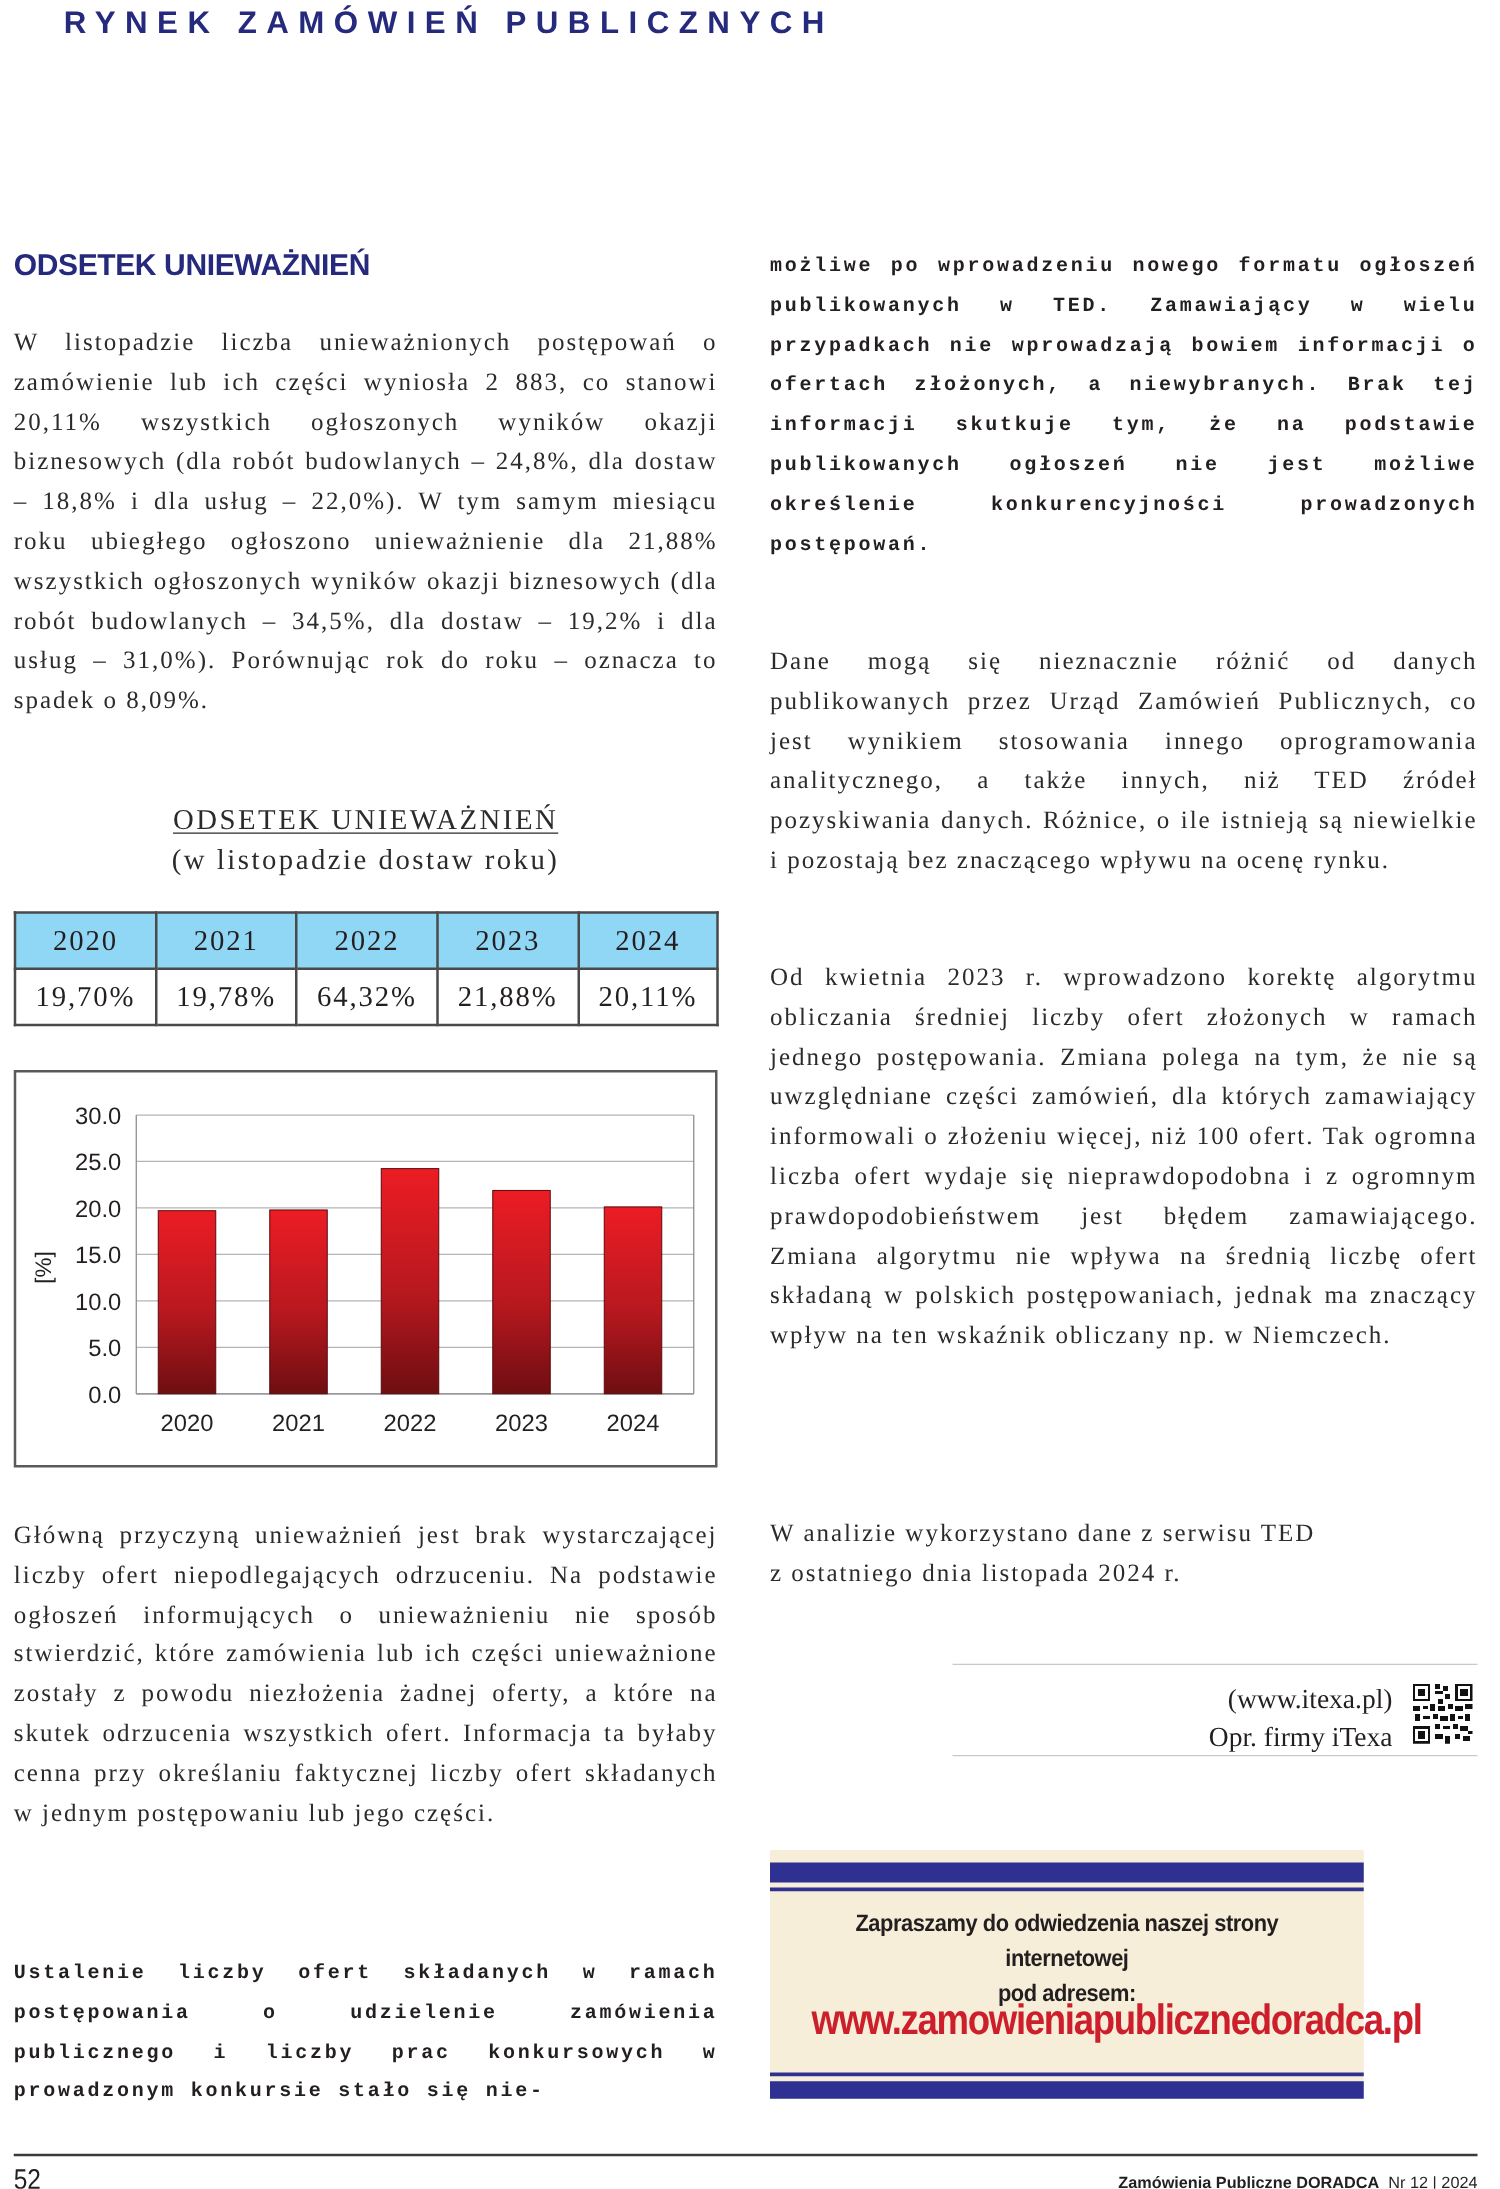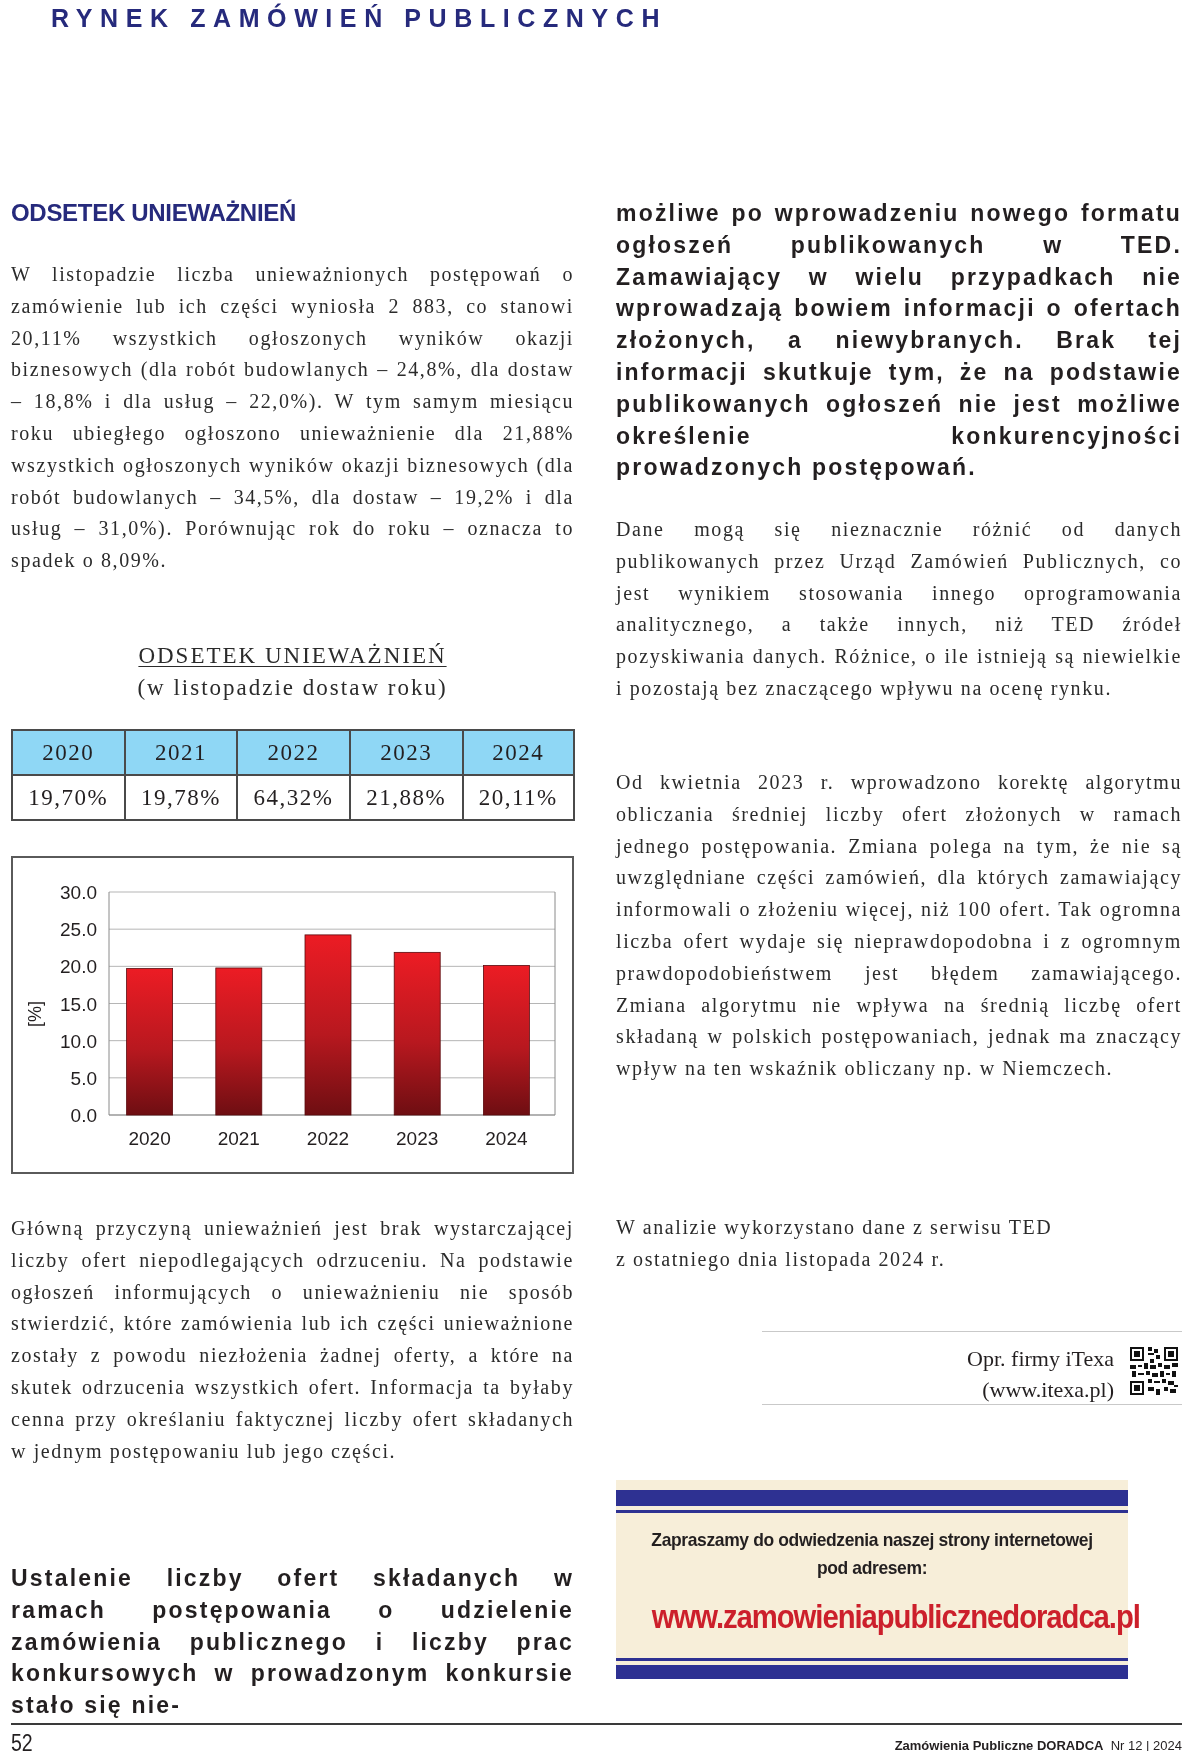--- a/index.html
+++ b/index.html
@@ -18,22 +18,22 @@
   }
 
   .para {
     position: absolute;
     font-family: "Liberation Serif", serif;
     font-size: 20px; line-height: 31.8px; letter-spacing: 1.6px;
     text-align: justify; color: #2b2b2b;
   }
   .para-bold {
     position: absolute;
-    font-family: Liberation Sans, sans-serif; font-weight: bold;
-    font-size: 23px; line-height: 31.8px; letter-spacing: 2.2px;
+    font-family: Liberation Mono, monospace; font-weight: bold;
+    font-size: 16px; line-height: 31.8px; letter-spacing: 2.2px;
     text-align: justify; color: #231f20;
   }
 
   .table-caption {
     position: absolute; left: 11px; top: 640px; width: 563px; text-align: center;
     font-family: "Liberation Serif", serif; font-size: 23px; line-height: 32px;
     letter-spacing: 2px; color: #2b2b2b;
   }
   .table-caption .u { text-decoration: underline; text-decoration-thickness: 1px; text-underline-offset: 3px; }
 
@@ -48,21 +48,21 @@
   table.data tr.head td { background: #8fd7f5; }
 
   .chart-box {
     position: absolute; left: 11px; top: 856px; width: 563px; height: 318px;
     border: 2px solid #5a5a5a; box-sizing: border-box; background: #fff;
   }
   .chart-box svg { position: absolute; left: 0; top: 0; }
   .hr-thin { position: absolute; height: 1px; background: #c9c9c9; }
 
   .promo {
-    position: absolute; left: 616px; top: 1480px; width: 512px; height: 194px;
+    position: absolute; left: 616px; top: 1480px; width: 475px; height: 194px;
     background: #f7eed9;
   }
   .promo .bar-thick { position: absolute; left: 0; width: 100%; height: 16px; background: #2e3192; }
   .promo .bar-thin { position: absolute; left: 0; width: 100%; height: 3px; background: #2e3192; }
   .promo .line1 {
     position: absolute; left: 0; top: 46px; width: 100%; text-align: center;
     font-family: "Liberation Sans", sans-serif; font-weight: bold; font-size: 19px;
     line-height: 28px; color: #231f20; letter-spacing: -0.4px; transform: scaleX(0.92);
   }
   .promo .url {
@@ -171,22 +171,22 @@
 <div class="para" style="left:616px; top:514px; width:566px;">Dane mogą się nieznacznie różnić od danych publikowanych przez Urząd Zamówień Publicznych, co jest wynikiem stosowania innego oprogramowania analitycznego, a także innych, niż TED źródeł pozyskiwania danych. Różnice, o ile istnieją są niewielkie i pozostają bez znaczącego wpływu na ocenę rynku.</div>
 <div class="para" style="left:616px; top:767px; width:566px;">Od kwietnia 2023 r. wprowadzono korektę algorytmu obliczania średniej liczby ofert złożonych w ramach jednego postępowania. Zmiana polega na tym, że nie są uwzględniane części zamówień, dla których zamawiający informowali o złożeniu więcej, niż 100 ofert. Tak ogromna liczba ofert wydaje się nieprawdopodobna i z ogromnym prawdopodobieństwem jest błędem zamawiającego. Zmiana algorytmu nie wpływa na średnią liczbę ofert składaną w polskich postępowaniach, jednak ma znaczący wpływ na ten wskaźnik obliczany np. w Niemczech.</div>
 
 <div class="para" style="left:616px; top:1212px; width:566px; ">
   <div>W analizie wykorzystano dane z serwisu TED</div>
   <div>z ostatniego dnia listopada 2024 r.</div>
 </div>
 
 <div class="hr-thin" style="left:762px; top:1331px; width:420px;"></div>
 <div style="position:absolute; left:762px; top:1343px; width:352px; text-align:right; font-family:'Liberation Serif', serif; font-size:22px; line-height:31px; color:#231f20;">
+  <div>(www.itexa.pl)</div>
   <div>Opr. firmy iTexa</div>
-  <div>(www.itexa.pl)</div>
 </div>
 <div style="position:absolute; left:1130px; top:1347px; width:48px; height:48px;">
   <svg width="48" height="48" viewBox="0 0 24 24" shape-rendering="crispEdges">
     <rect width="24" height="24" fill="#fff"></rect>
     <g fill="#111">
       <rect x="0" y="0" width="7" height="7"></rect>
         <rect x="1" y="1" width="5" height="5" fill="#fff"></rect>
         <rect x="2" y="2" width="3" height="3"></rect>
       <rect x="17" y="0" width="7" height="7"></rect>
         <rect x="18" y="1" width="5" height="5" fill="#fff"></rect>

